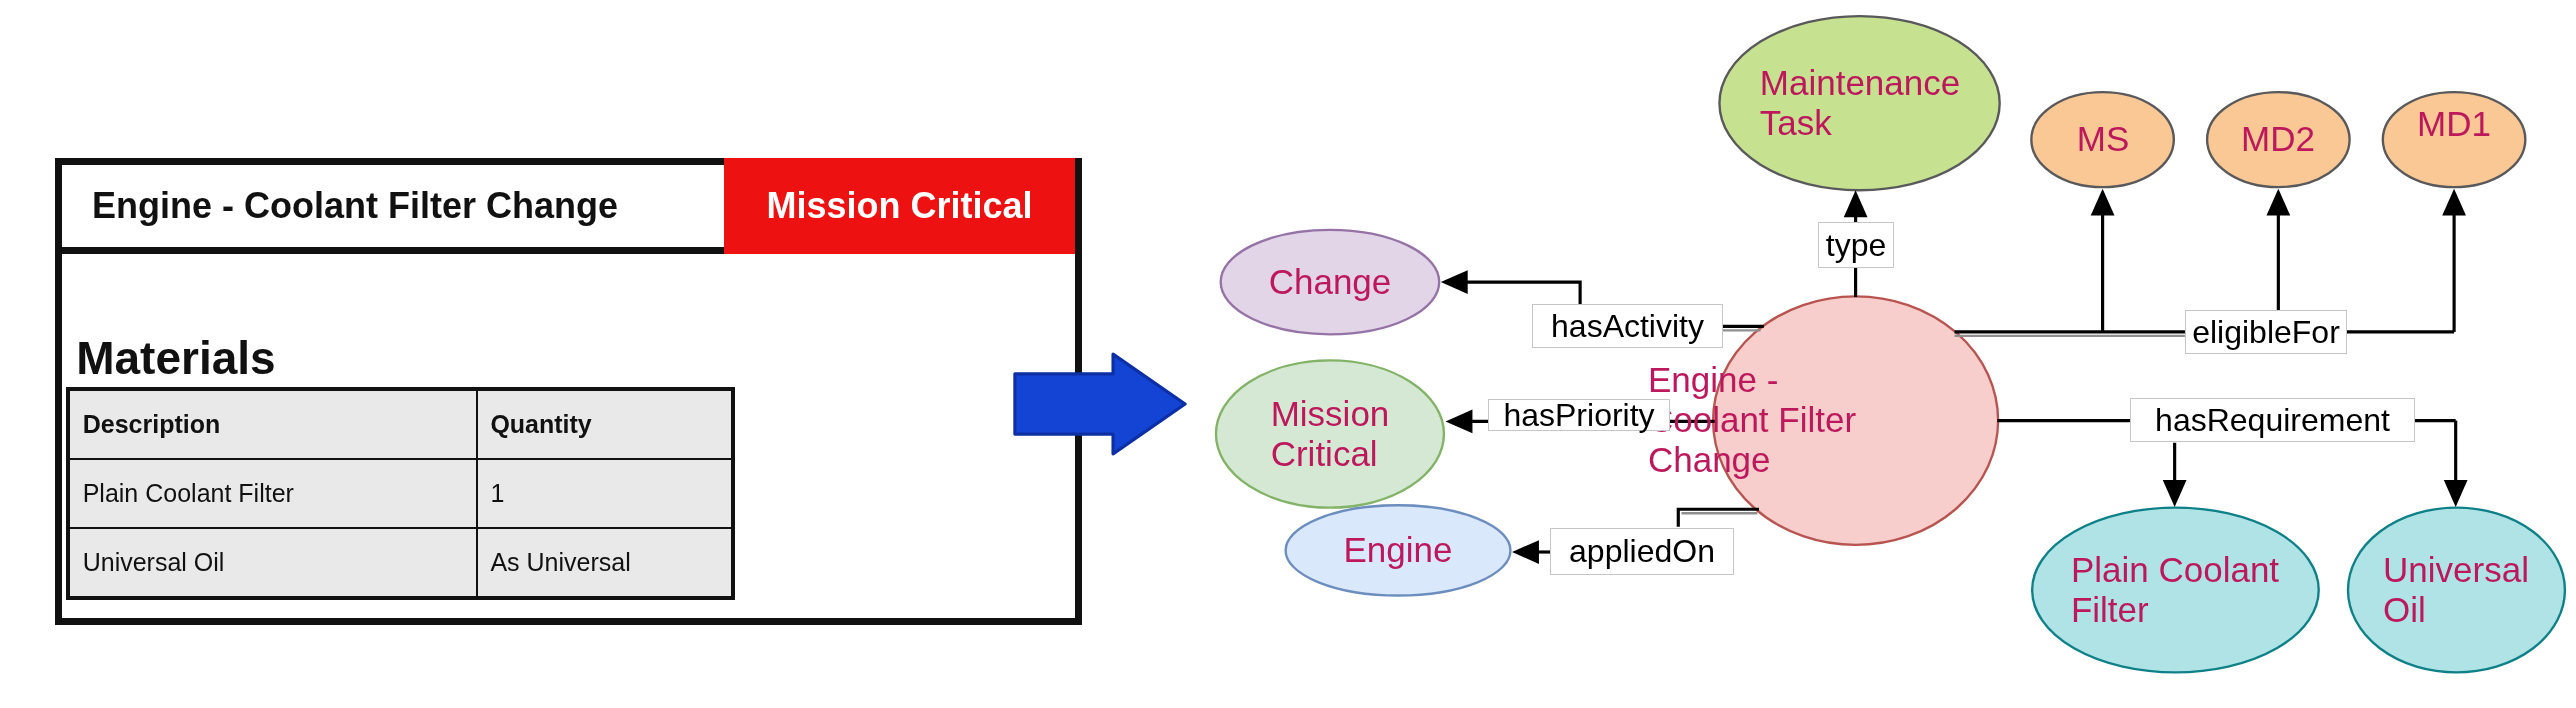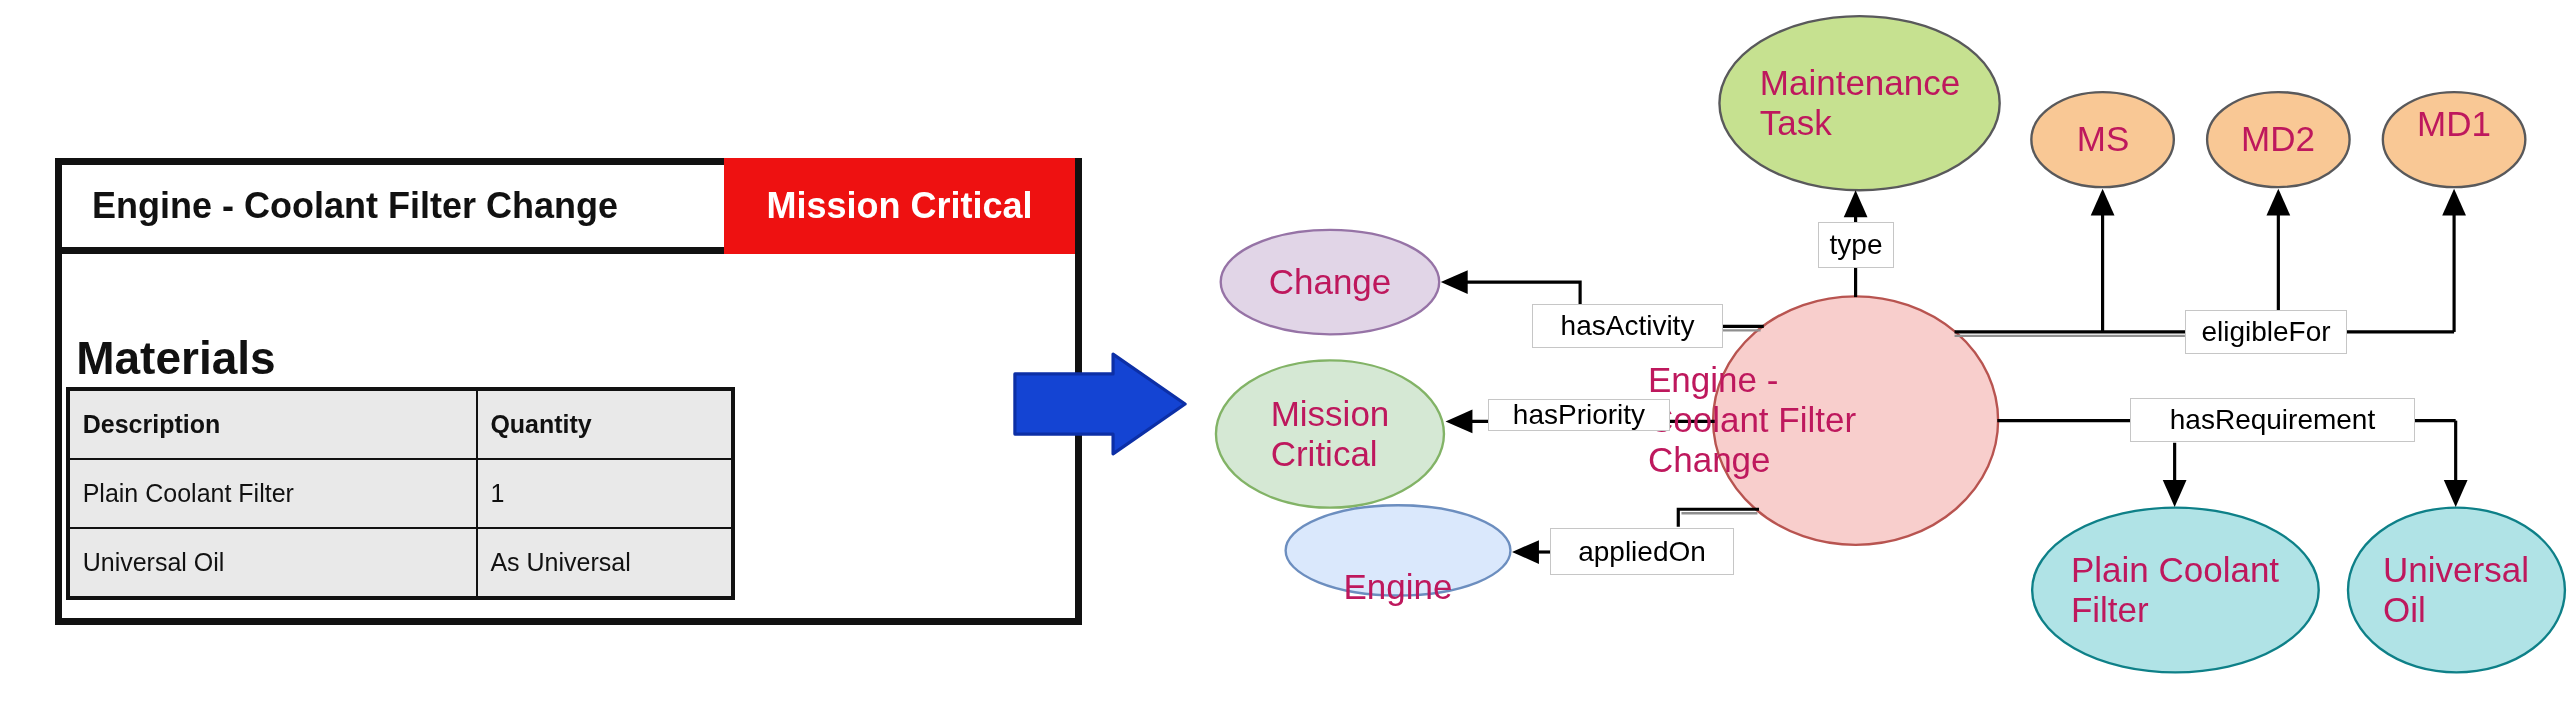--- a/index.html
+++ b/index.html
@@ -42,21 +42,21 @@
   .n-red{fill:#f8cecc;stroke:#b85450;}
   .n-teal{fill:#b0e3e6;stroke:#0e8088;}
   .big-arrow{fill:#1444d3;stroke:#0c2fa6;stroke-width:4;stroke-linejoin:round;}
 
   
   .node-label{position:absolute;transform:translate(-50%,-50%);
               font-size:35px;line-height:1.14;
               white-space:pre-line;color:#be185d;}
   .edge-label{position:absolute;background:#fff;border:1.6px solid #c6c6c6;
               display:flex;align-items:center;justify-content:center;
-              font-size:28px;color:#000;white-space:nowrap;box-sizing:border-box;}
+              font-size:32px;color:#000;white-space:nowrap;box-sizing:border-box;}
 </style>
 </head>
 <body>
 
 <div class="card">
   <div class="title-row">
     <div class="card-title">Engine - Coolant Filter Change</div>
     <div class="badge">Mission Critical</div>
   </div>
   <div class="materials-h">Materials</div>
@@ -138,21 +138,21 @@
 </svg>
 
 <div class="node-label" style="left:1860px;top:103px;">Maintenance
 Task</div>
 <div class="node-label" style="left:2103px;top:139px;">MS</div>
 <div class="node-label" style="left:2278px;top:139px;">MD2</div>
 <div class="node-label" style="left:2454px;top:124px;">MD1</div>
 <div class="node-label" style="left:1330px;top:282px;">Change</div>
 <div class="node-label" style="left:1330px;top:434px;">Mission
 Critical</div>
-<div class="node-label" style="left:1398px;top:550px;margin-top:37px;">Engine</div>
+<div class="node-label" style="left:1398px;top:550px;">Engine</div>
 <div class="node-label" style="left:1752px;top:420px;">Engine -
 Coolant Filter
 Change</div>
 <div class="node-label" style="left:2175px;top:590px;">Plain Coolant
 Filter</div>
 <div class="node-label" style="left:2456px;top:590px;">Universal
 Oil</div>
 
 <div class="edge-label" style="left:1818px;top:222px;width:76px;height:46px;">type</div>
 <div class="edge-label" style="left:1484px;top:304px;width:191px;height:44px;margin-left:48px;">hasActivity</div>

